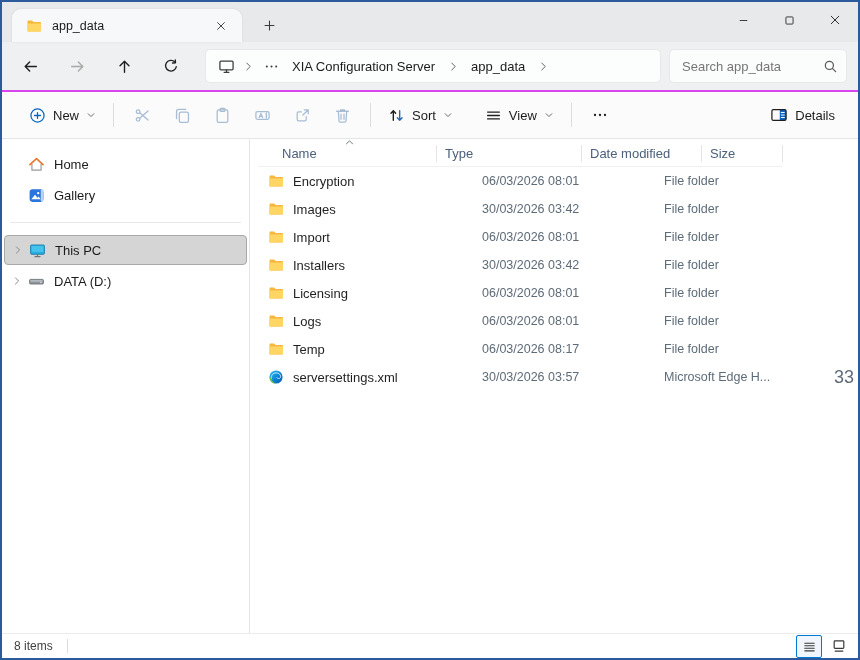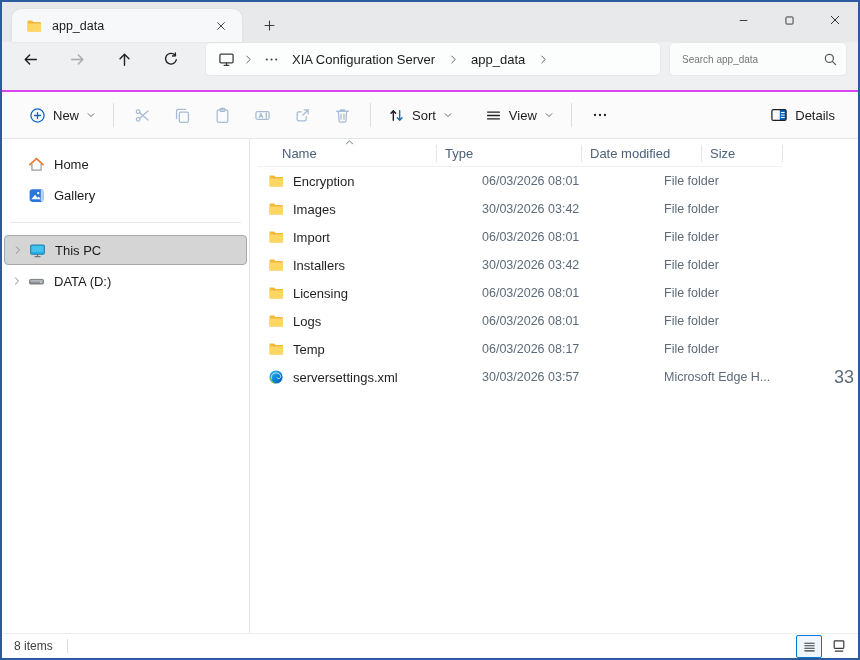--- a/index.html
+++ b/index.html
@@ -9,31 +9,31 @@
   
   .titlebar { height:40px; background:#e8e9ea; display:flex; align-items:flex-end; position:relative; flex:0 0 auto; }
   .tab { width:230px; height:33px; margin-left:10px; background:#f7f8f9; border-radius:9px 9px 0 0; display:flex; align-items:center; padding:0 10px 0 14px; box-shadow:0 0 3px rgba(0,0,0,.08); }
   .tab-title { font-size:12.5px; color:#1b1b1b; margin-left:10px; flex:1; }
   .tab-close { width:22px; height:22px; border-radius:4px; display:flex; align-items:center; justify-content:center; color:#444; }
   .newtab { width:26px; height:26px; margin:0 0 4px 14px; display:flex; align-items:center; justify-content:center; color:#3a3a3a; border-radius:4px; }
   .caption { position:absolute; top:0; right:0; height:36px; display:flex; }
   .cap-btn { width:46px; height:36px; display:flex; align-items:center; justify-content:center; color:#1b1b1b; }
 
   
-  .navbar { height:48px; background:#eef0f1; display:flex; align-items:flex-start; padding-left:11px; flex:0 0 auto; }
+  .navbar { height:48px; background:#eef0f1; display:flex; align-items:center; padding-left:11px; flex:0 0 auto; }
   .nav-btn { width:34px; height:34px; display:flex; align-items:center; justify-content:center; border-radius:4px; color:#1f1f1f; flex:0 0 auto; }
   .nav-btn + .nav-btn { margin-left:13px; }
   .nav-btn.disabled { color:#a9a9a9; }
   .addressbar { height:34px; background:#fcfdfd; border:1px solid #e7e8e9; border-radius:5px; margin-left:17px; width:456px; display:flex; align-items:center; padding:0 8px; flex:0 0 auto; }
   .crumb-ico { display:flex; align-items:center; justify-content:center; width:24px; color:#3c3c3c; }
   .crumb-sep { display:flex; align-items:center; color:#5f5f5f; width:20px; justify-content:center; }
   .crumb-dots { color:#3c3c3c; width:26px; display:flex; justify-content:center; align-items:center; }
   .crumb { font-size:13px; color:#1b1b1b; padding:3px 8px; border-radius:4px; white-space:nowrap; }
   .searchbox { height:34px; background:#fbfcfc; border:1px solid #e7e8e9; border-radius:5px; margin-left:8px; width:178px; display:flex; align-items:center; padding:0 8px 0 12px; }
-  .searchbox input { border:none; outline:none; background:transparent; flex:1; font-size:10px; color:#1b1b1b; font-family:inherit; width:100%; }
+  .searchbox input { border:none; outline:none; background:transparent; flex:1; font-size:13px; color:#1b1b1b; font-family:inherit; width:100%; }
   .searchbox input::placeholder { color:#767676; }
   .search-ico { color:#5a5a5a; display:flex; align-items:center; }
 
   
   .toolbar { height:49px; background:#fbfbfc; border-top:2px solid #d946ef; border-bottom:1px solid #e4e5e6; display:flex; align-items:center; padding:0 14px 0 18px; flex:0 0 auto; }
   .tb-btn { display:flex; align-items:center; gap:7px; padding:6px 9px; border-radius:5px; color:#1b1b1b; font-size:13px; }
   .tb-ico-btn { width:40px; height:34px; display:flex; align-items:center; justify-content:center; border-radius:5px; }
   .tb-ico-btn.disabled { color:#a7bdd3; }
   .tb-sep { width:1px; height:24px; background:#dcdddd; margin:0 8px; }
   .chev { color:#5f5f5f; display:flex; align-items:center; }

